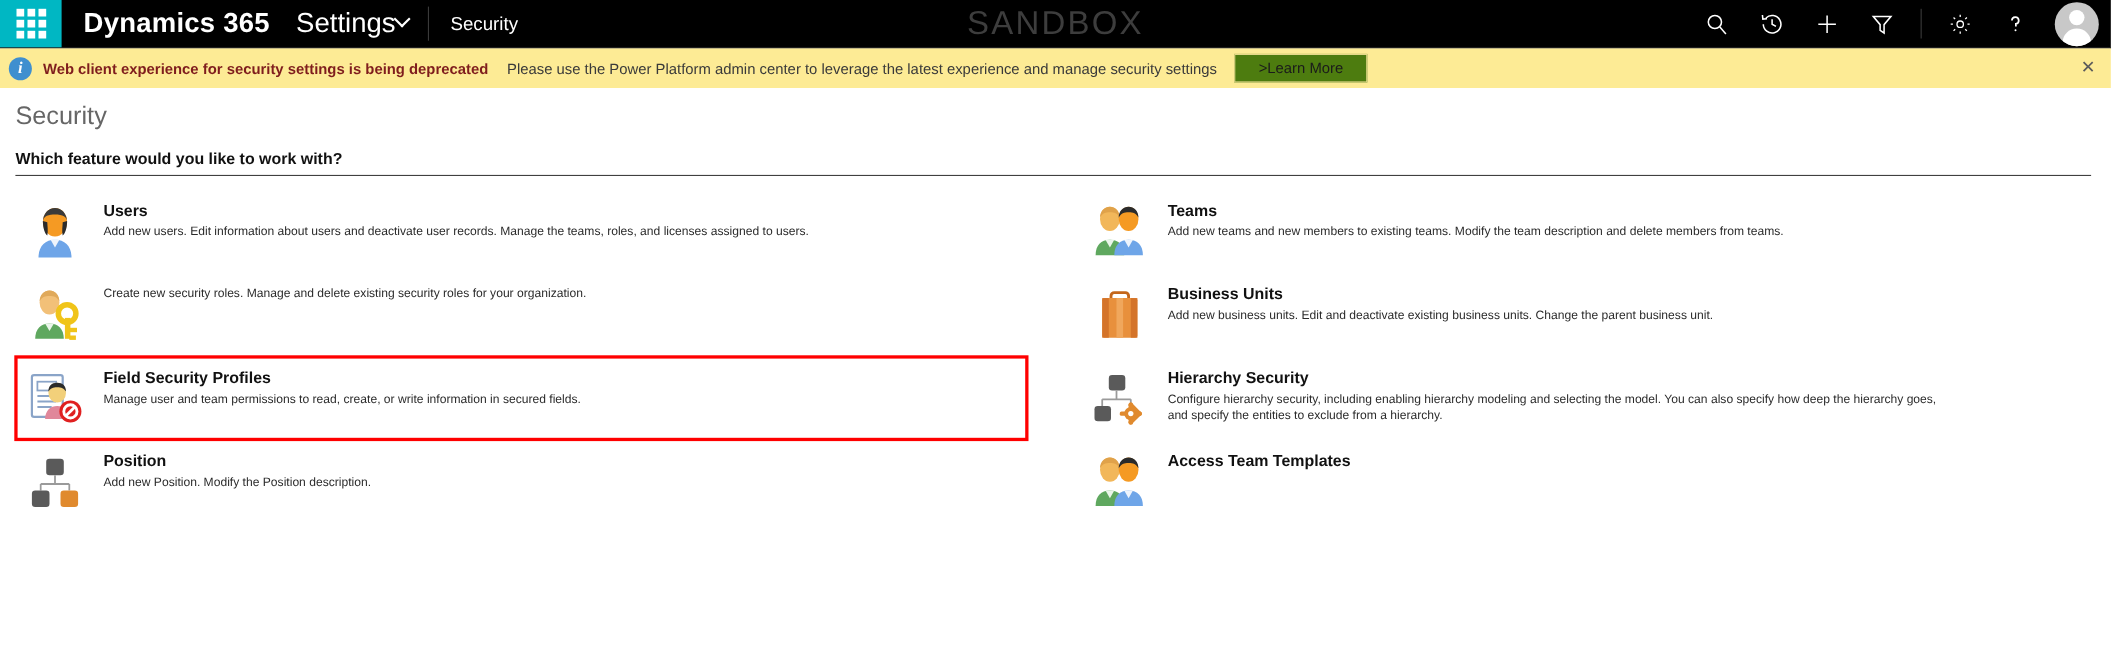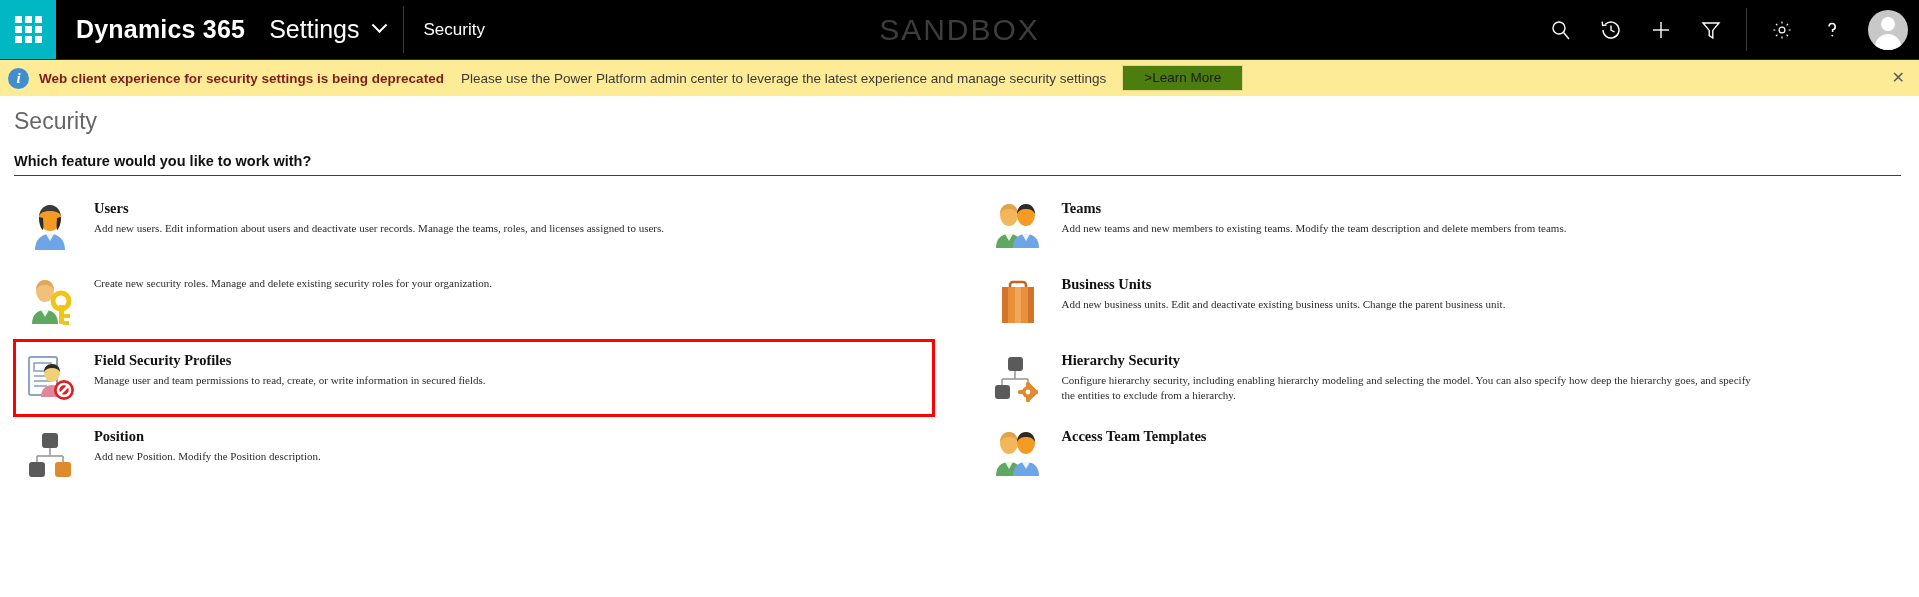--- a/index.html
+++ b/index.html
@@ -6,21 +6,21 @@
   html, body {
     width: 1919px; height: 597px;
     background: #ffffff;
     font-family: "Liberation Sans", sans-serif;
     overflow: hidden;
   }
 
   
   .topbar {
     position: relative;
-    height: 60px;
+    height: 44px;
     background: #000000;
     display: flex;
     align-items: stretch;
     border-bottom: 1px solid #2b2b2b;
   }
   .waffle {
     width: 56px;
     background: #00b7c3;
     display: flex;
     align-items: center;
@@ -41,21 +41,20 @@
     padding: 0 0 0 20px;
     color: #ffffff;
     font-size: 25px;
     font-weight: 600;
     letter-spacing: .2px;
     white-space: nowrap;
   }
   .app-select {
     display: flex;
     align-items: center;
-    gap: 14px;
     padding: 0 18px 0 24px;
     color: #ffffff;
     font-size: 25px;
     font-weight: 400;
     cursor: pointer;
     white-space: nowrap;
   }
   .chev {
     display: inline-block;
     width: 11px; height: 11px;
@@ -173,21 +172,20 @@
     color: #111111;
     padding-bottom: 6px;
     border-bottom: 1px solid #404040;
     margin-bottom: 4px;
   }
   .grid {
     display: grid;
     grid-template-columns: 1fr 1fr;
     column-gap: 48px;
     padding-top: 8px;
-    font-family: Liberation Serif, serif;
   }
   .feature {
     display: flex;
     align-items: flex-start;
     padding: 10px 4px 10px 4px;
     min-height: 76px;
     position: relative;
   }
   .feature.highlight { outline: 3px solid #ff0000; outline-offset: -2px; }
   .ficon {

